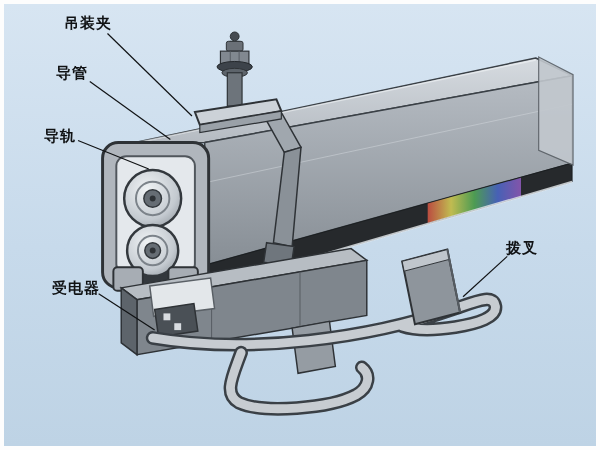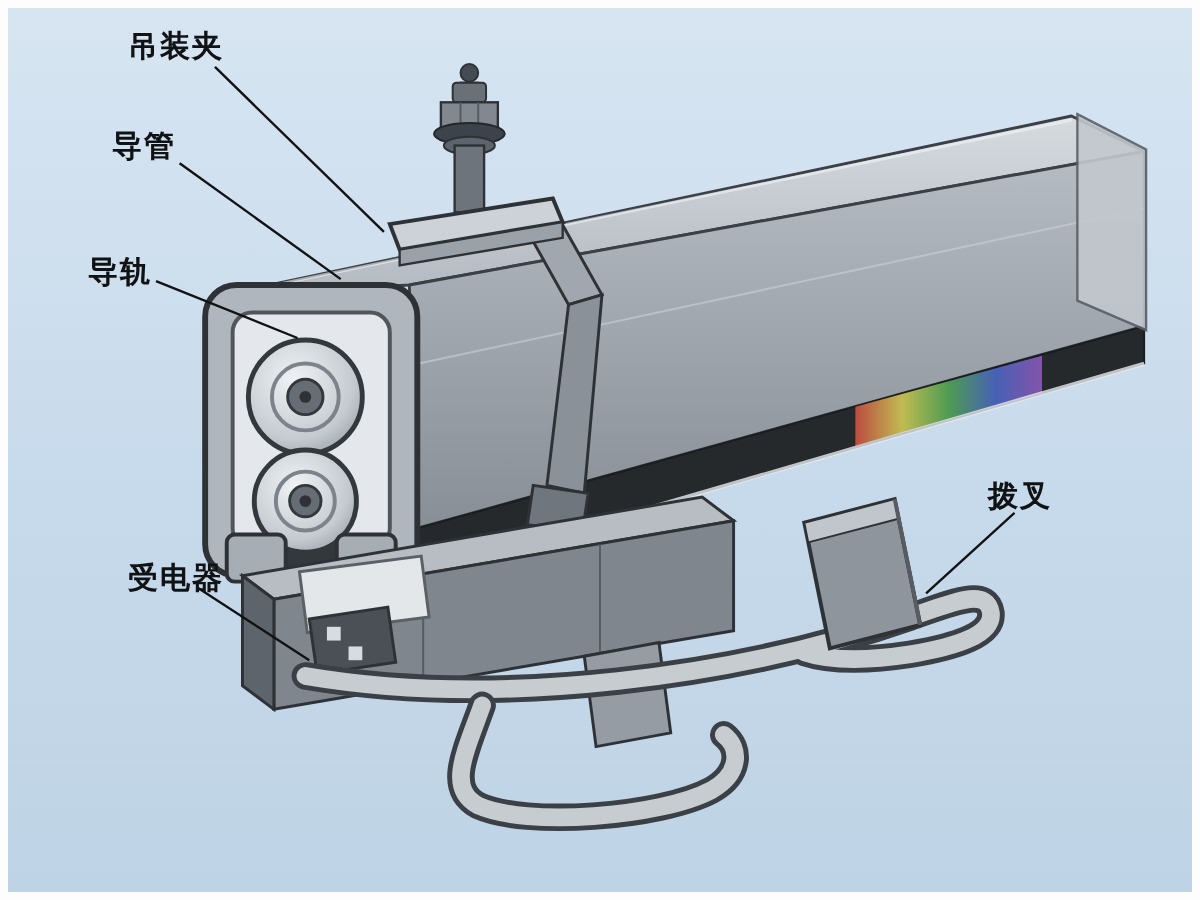--- a/index.html
+++ b/index.html
@@ -130,16 +130,16 @@
       <line x1="86" y1="79" x2="168" y2="138"></line>
       <line x1="74" y1="139" x2="146" y2="168"></line>
       <line x1="95" y1="295" x2="152" y2="332"></line>
       <line x1="511" y1="257" x2="466" y2="298"></line>
     </g>
   </svg>
 
   <div class="label" style="left:60px; top:12px;">吊装夹</div>
   <div class="label" style="left:52px; top:62px;text-align:center;">导管</div>
   <div class="label" style="left:40px; top:125px;">导轨</div>
-  <div class="label" style="left:60px; top:278px;">受电器</div>
-  <div class="label" style="left:490px; top:237px;">拨叉</div>
+  <div class="label" style="left:48px; top:278px;font-family:Liberation Mono, monospace;">受电器</div>
+  <div class="label" style="left:502px; top:237px;">拨叉</div>
 
 </div>
 
 </body></html>

